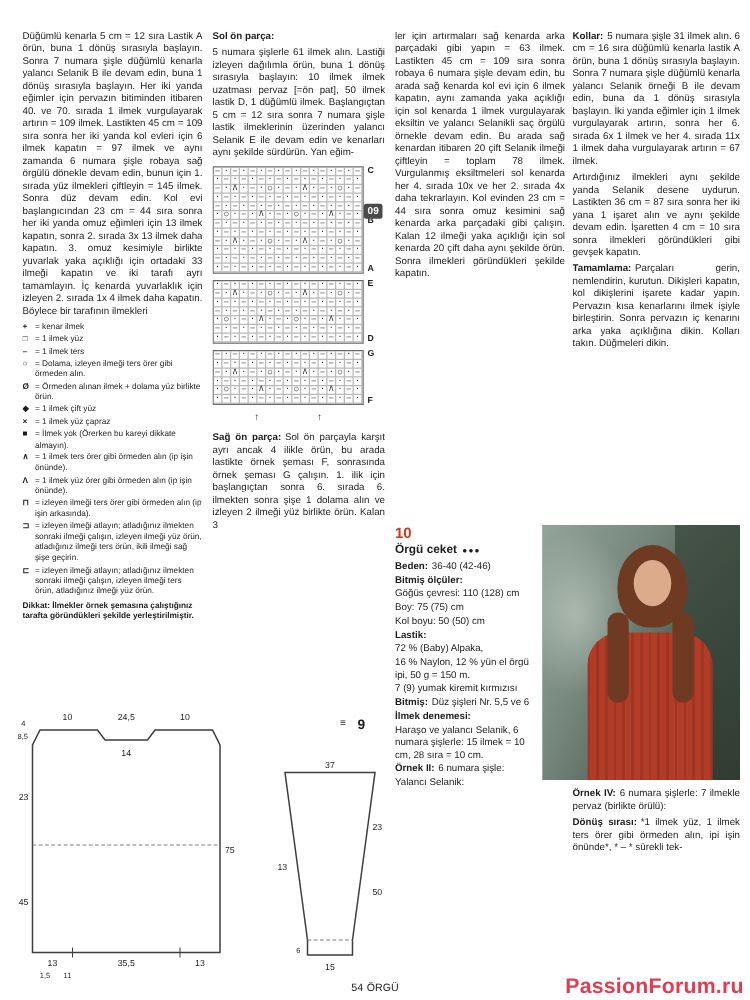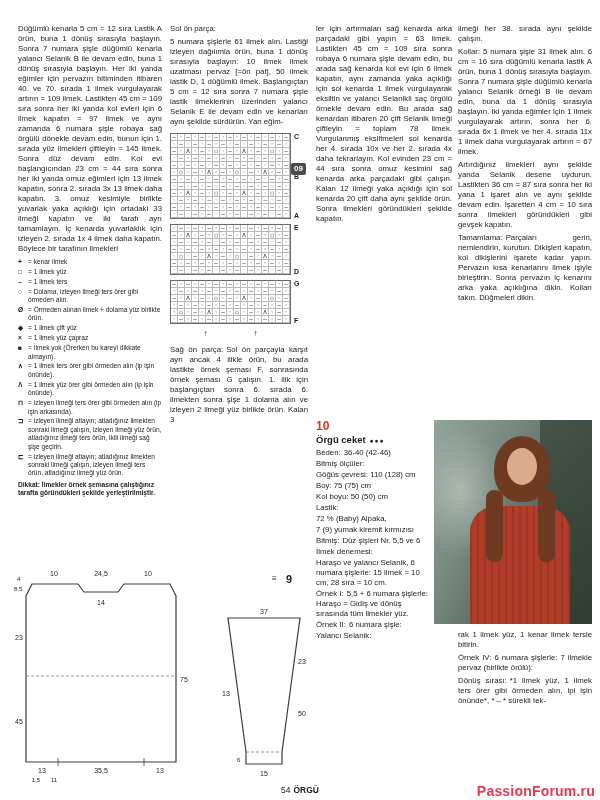--- a/index.html
+++ b/index.html
@@ -5,21 +5,21 @@
   *{box-sizing:border-box;margin:0;padding:0}
   html,body{width:600px;height:800px;overflow:hidden}
   body{font-family:"Liberation Sans",sans-serif;background:#d8d6d0}
   .page{position:relative;width:600px;height:800px;background:#ffffff;color:#1c1c1c;overflow:hidden}
   .col{position:absolute;top:24px;font-size:7.8px;line-height:10px;text-align:justify;overflow:hidden}
   .col p{margin-bottom:3px}
   .col1{left:18px;width:144px;height:540px}
   .col2{left:170px;width:138px;height:540px}
   .col3{left:316px;width:136px;height:398px}
   .col4{left:458px;width:134px;height:398px}
-  .inline-h,b.lbl{font-weight:normal}
+  .inline-h,b.lbl{font-weight:bold}
   b.lbl{margin-right:3px}
   b.lbl:empty{display:none;margin:0}
   .inline-h{margin-right:3px}
   
   .legend{margin-top:4px;font-size:6.6px;line-height:8.4px}
   .lg-item{display:flex;margin-bottom:1.5px;text-align:left}
   .lg-sym{flex:0 0 10px;width:10px;font-weight:bold}
   .lg-txt{flex:1}
   .legend-note{font-size:6.6px;line-height:8.4px;margin-top:3px;text-align:left;font-weight:bold}
   
@@ -61,22 +61,22 @@
   .schem-wrap svg{display:block}
   .shape{fill:none;stroke:#3d3d3d;stroke-width:1.2}
   .dashline{stroke:#7a7a7a;stroke-width:0.8;stroke-dasharray:3 2;fill:none}
   .tick{stroke:#3d3d3d;stroke-width:0.8}
   .mlabel{font-size:7px;fill:#1c1c1c}
   .mlabel-s{font-size:6px;fill:#1c1c1c}
   .mmodel{font-size:11px;font-weight:bold;fill:#1c1c1c}
   .mmarks{font-size:8px;fill:#1c1c1c}
   
   .footer{position:absolute;left:0;width:600px;bottom:5px;text-align:center;font-size:8.5px;color:#1c1c1c}
-  .footer .pg-label{font-weight:bold;margin-left:3px}
-  .watermark{position:absolute;right:5px;bottom:1px;font-size:14px;font-weight:bold;color:#e53a50;letter-spacing:.2px}
+  .footer .pg-label{font-weight:normal;margin-left:3px}
+  .watermark{position:absolute;right:5px;bottom:1px;font-size:17px;font-weight:bold;color:#e53a50;letter-spacing:.2px}
 </style>
 </head>
 <body>
 
 <div class="page">
 
   <div class="col col1">
     <p>Düğümlü kenarla 5 cm = 12 sıra Lastik A örün, buna 1 dönüş sırasıyla başlayın. Sonra 7 numara şişle düğümlü kenarla yalancı Selanik B ile devam edin, buna 1 dönüş sırasıyla başlayın. Her iki yanda eğimler için pervazın bitiminden itibaren 40. ve 70. sırada 1 ilmek vurgulayarak artırın = 109 ilmek. Lastikten 45 cm = 109 sıra sonra her iki yanda kol evleri için 6 ilmek kapatın = 97 ilmek ve aynı zamanda 6 numara şişle robaya sağ örgülü dönekle devam edin, bunun için 1. sırada yüz ilmekleri çiftleyin = 145 ilmek. Sonra düz devam edin. Kol evi başlangıcından 23 cm = 44 sıra sonra her iki yanda omuz eğimleri için 13 ilmek kapatın, sonra 2. sırada 3x 13 ilmek daha kapatın. 3. omuz kesimiyle birlikte yuvarlak yaka açıklığı için ortadaki 33 ilmeği kapatın ve iki tarafı ayrı tamamlayın. İç kenarda yuvarlaklık için izleyen 2. sırada 1x 4 ilmek daha kapatın. Böylece bir tarafının ilmekleri</p>
     <div class="legend">
 
@@ -663,21 +663,20 @@
     <p>
       <b class="inline-h">Sağ ön parça:</b><span>Sol ön parçayla karşıt ayrı ancak 4 ilikle örün, bu arada lastikte örnek şeması F, sonrasında örnek şeması G çalışın. 1. ilik için başlangıçtan sonra 6. sırada 6. ilmekten sonra şişe 1 dolama alın ve izleyen 2 ilmeği yüz birlikte örün. Kalan 3</span>
     </p>
   </div>
 
   <div class="col col3">
     <p>ler için artırmaları sağ kenarda arka parçadaki gibi yapın = 63 ilmek. Lastikten 45 cm = 109 sıra sonra robaya 6 numara şişle devam edin, bu arada sağ kenarda kol evi için 6 ilmek kapatın, aynı zamanda yaka açıklığı için sol kenarda 1 ilmek vurgulayarak eksiltin ve yalancı Selanikli saç örgülü örnekle devam edin. Bu arada sağ kenardan itibaren 20 çift Selanik ilmeği çiftleyin = toplam 78 ilmek. Vurgulanmış eksiltmeleri sol kenarda her 4. sırada 10x ve her 2. sırada 4x daha tekrarlayın. Kol evinden 23 cm = 44 sıra sonra omuz kesimini sağ kenarda arka parçadaki gibi çalışın. Kalan 12 ilmeği yaka açıklığı için sol kenarda 20 çift daha aynı şekilde örün. Sonra ilmekleri göründükleri şekilde kapatın.</p>
   </div>
 
   <div class="col col4">
-    <p>ilmeği her 38. sırada aynı şekilde çalışın.</p>
     <div>
 
         <p><b class="lbl">Kollar:</b><span>5 numara şişle 31 ilmek alın. 6 cm = 16 sıra düğümlü kenarla lastik A örün, buna 1 dönüş sırasıyla başlayın. Sonra 7 numara şişle düğümlü kenarla yalancı Selanik örneği B ile devam edin, buna da 1 dönüş sırasıyla başlayın. İki yanda eğimler için 1 ilmek vurgulayarak artırın, sonra her 6. sırada 6x 1 ilmek ve her 4. sırada 11x 1 ilmek daha vurgulayarak artırın = 67 ilmek.</span></p>
 
         <p><span>Artırdığınız ilmekleri aynı şekilde yanda Selanik desene uydurun. Lastikten 36 cm = 87 sıra sonra her iki yana 1 işaret alın ve aynı şekilde devam edin. İşaretten 4 cm = 10 sıra sonra ilmekleri göründükleri gibi gevşek kapatın.</span></p>
 
         <p><b class="lbl">Tamamlama:</b><span>Parçaları gerin, nemlendirin, kurutun. Dikişleri kapatın, kol dikişlerini işarete kadar yapın. Pervazın kısa kenarlarını ilmek işiyle birleştirin. Sonra pervazın iç kenarını arka yaka açıklığına dikin. Kolları takın. Düğmeleri dikin.</span></p>
       </div>
   </div>
 
@@ -696,30 +695,30 @@
         <p class="m10-line"><span>Göğüs çevresi: 110 (128) cm</span></p>
 
         <p class="m10-line"><span>Boy: 75 (75) cm</span></p>
 
         <p class="m10-line"><span>Kol boyu: 50 (50) cm</span></p>
 
         <p class="m10-line"><b class="lbl">Lastik:</b><span></span></p>
 
         <p class="m10-line"><span>72 % (Baby) Alpaka,</span></p>
 
+        <p class="m10-line"><span>16 % Naylon, 12 % yün el örgü ipi, 50 g = 150 m.</span></p>
 
         <p class="m10-line"><span>7 (9) yumak kiremit kırmızısı</span></p>
 
         <p class="m10-line"><b class="lbl">Bitmiş:</b><span>Düz şişleri Nr. 5,5 ve 6</span></p>
 
         <p class="m10-line"><b class="lbl">İlmek denemesi:</b><span></span></p>
 
         <p class="m10-line"><span>Haraşo ve yalancı Selanik, 6 numara şişlerle: 15 ilmek = 10 cm, 28 sıra = 10 cm.</span></p>
 
-        <p class="m10-line"><b class="lbl">Örnek I:</b><span>5,5 + 6 numara şişlerle: Haraşo = Gidiş ve dönüş sırasında tüm ilmekler yüz.</span></p>
 
         <p class="m10-line"><b class="lbl">Örnek II:</b><span>6 numara şişle:</span></p>
 
         <p class="m10-line"><span>Yalancı Selanik:</span></p>
 
       </div>
   </div>
 
   <div class="photo">
     <div class="ph-bg"></div>
@@ -727,21 +726,20 @@
     <div class="ph-dark"></div>
     <div class="ph-cardigan"></div>
     <div class="ph-rib"></div>
     <div class="ph-hair-l"></div>
     <div class="ph-hair-r"></div>
     <div class="ph-head"></div>
     <div class="ph-face"></div>
   </div>
 
   <div class="col" style="left:458px;top:630px;width:134px;height:152px">
-    <p>rak 1 ilmek yüz, 1 kenar ilmek tersle bitirin.</p>
     <div>
 
 
         <p><b class="lbl">Örnek IV:</b><span>6 numara şişlerle: 7 ilmekle pervaz (birlikte örülü):</span></p>
 
         <p><b class="lbl">Dönüş sırası:</b><span>*1 ilmek yüz, 1 ilmek ters örer gibi örmeden alın, ipi işin önünde*, * – * sürekli tek-</span></p>
       </div>
   </div>
 
   <div class="schem-wrap">

